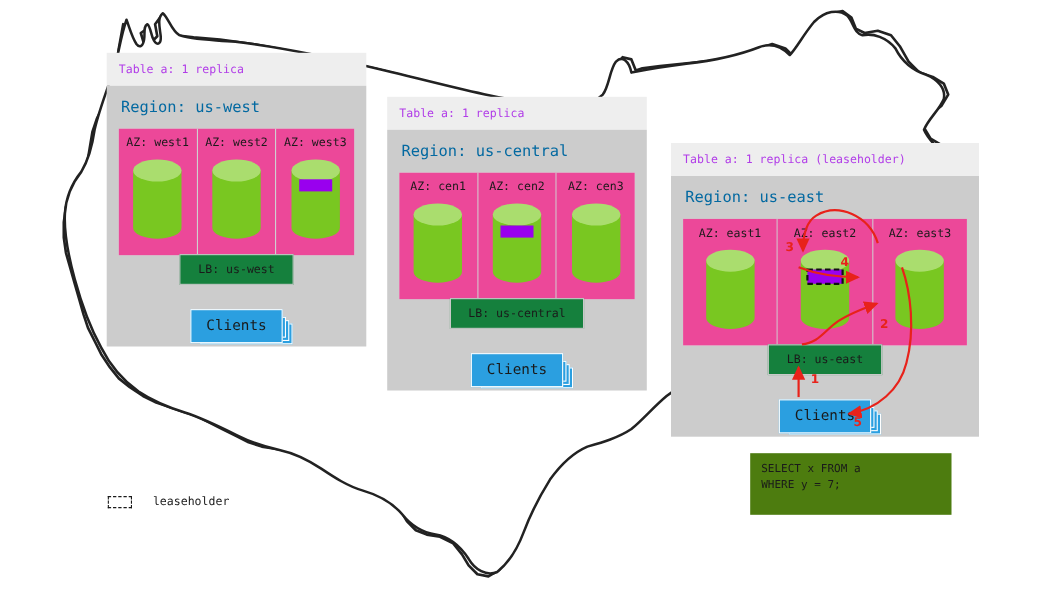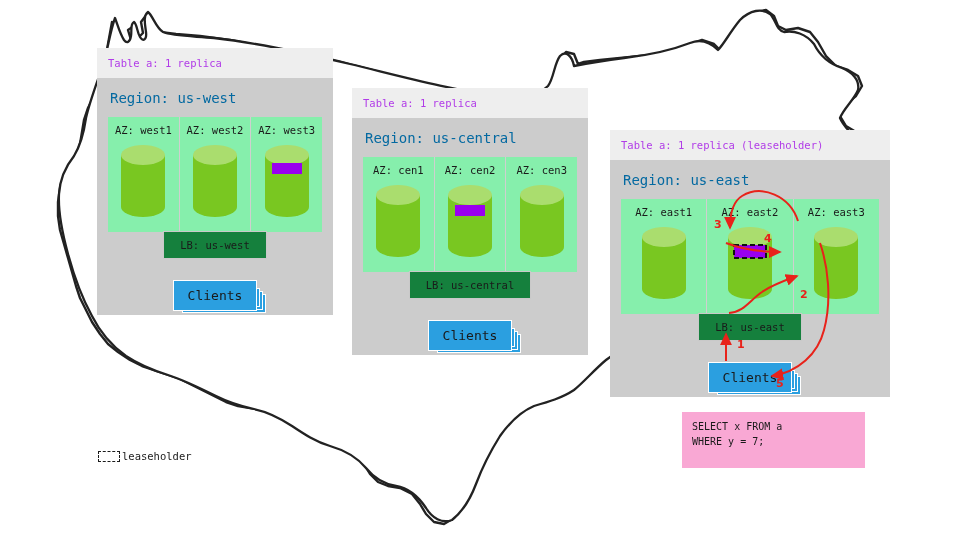--- a/index.html
+++ b/index.html
@@ -22,21 +22,21 @@
   }
   .panel-body{
     background:#cccccc;
     padding:0 11px 11px 11px;
   }
   .region-title{
     font-size:14px;color:#0369a1;padding:12px 2px 11px 2px;white-space:nowrap;
   }
   .az-row{display:flex;background:#efefef;}
   .az-col{
-    flex:1;background:#86efac;
+    flex:1;background:#ec4899;
     border-right:1px solid #cfcfcf;
     display:flex;flex-direction:column;align-items:center;
     padding:7px 0 9px 0;
   }
   .az-col:last-child{border-right:none;}
   .az-label{font-size:10.5px;color:#1a1a1a;white-space:nowrap;margin-bottom:7px;}
   .cyl-wrap{position:relative;}
 
   .lb-row{display:flex;justify-content:center;margin-top:-1px;position:relative;z-index:4;}
   .lb-box{
@@ -52,27 +52,27 @@
   }
   .clients-btn .s3{transform:translate(9px,9px);}
   .clients-btn .s2{transform:translate(6px,6px);}
   .clients-btn .s1{transform:translate(3px,3px);}
   .clients-btn .face{
     position:relative;background:#2b9fe0;border:1px solid #ffffff;box-sizing:border-box;
     font-size:13px;color:#1a1a1a;padding:7px 14px;white-space:nowrap;
   }
 
   .sql-box{
-    position:absolute;background:#f9a8d4;
+    position:absolute;background:#4d7c0f;
     font-size:10px;color:#1a1a1a;line-height:1.45;
     padding:8px 10px;white-space:pre;
   }
 
   
-  #legend{position:absolute;display:flex;align-items:center;gap:2px;}
+  #legend{position:absolute;display:flex;align-items:center;gap:19px;}
   #legend .swatch{
     width:22px;height:11px;border:1.6px dashed #1a1a1a;box-sizing:border-box;
   }
   #legend .legend-text{font-size:10.5px;color:#1a1a1a;}
 
   
   #anno-layer{position:absolute;left:0;top:0;width:960px;height:540px;pointer-events:none;}
   .step-num{
     position:absolute;font-size:11px;font-weight:bold;color:#e8221a;
     font-family:"DejaVu Sans","Liberation Sans",sans-serif;

